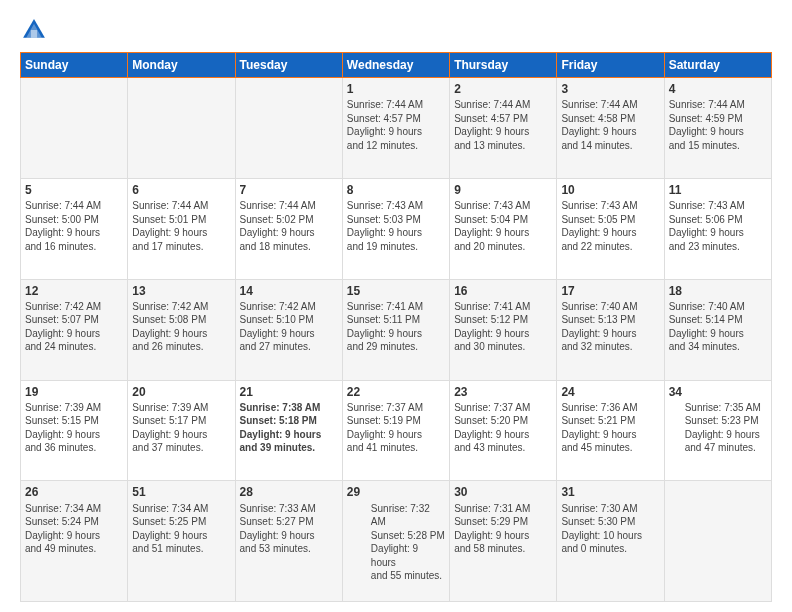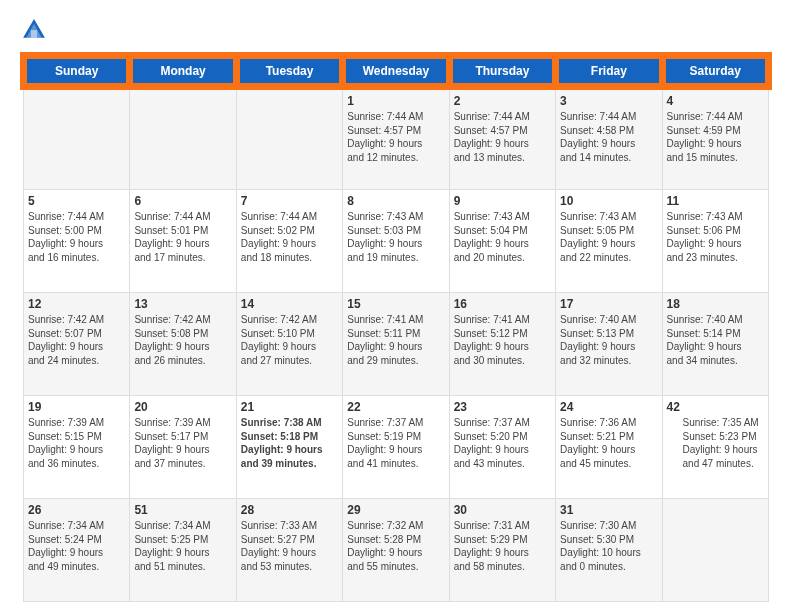--- a/index.html
+++ b/index.html
@@ -60,22 +60,22 @@
       table-layout: fixed;
     }
     .calendar thead tr {
       background-color: #1565c0;
     }
     .calendar thead th {
       color: #fff;
       font-size: 12px;
       font-weight: bold;
       padding: 5px 4px;
-      border: 7px solid #f97316;
-      text-align: center;
+      border: 1px solid #f97316;
+      text-align: left;
     }
     .calendar tbody tr {
       height: 88px;
     }
     .calendar tbody tr:nth-child(odd) {
       background-color: #f5f5f5;
     }
     .calendar tbody tr:nth-child(even) {
       background-color: #fff;
     }
@@ -307,21 +307,21 @@
 and 43 minutes.</div>
           </td>
           <td>
             <span class="day-num">24</span>
             <div class="day-info" style="white-space: pre-line;">Sunrise: 7:36 AM
 Sunset: 5:21 PM
 Daylight: 9 hours
 and 45 minutes.</div>
           </td>
           <td>
-            <span class="day-num">42</span>
+            <span class="day-num">34</span>
             <div class="day-info" style="white-space: pre-line; margin-left: 16px;">Sunrise: 7:35 AM
 Sunset: 5:23 PM
 Daylight: 9 hours
 and 47 minutes.</div>
           </td>
         </tr>
         <tr>
           <td>
             <span class="day-num">26</span>
             <div class="day-info" style="white-space: pre-line;">Sunrise: 7:34 AM
@@ -338,21 +338,21 @@
           </td>
           <td>
             <span class="day-num">28</span>
             <div class="day-info" style="white-space: pre-line;">Sunrise: 7:33 AM
 Sunset: 5:27 PM
 Daylight: 9 hours
 and 53 minutes.</div>
           </td>
           <td>
             <span class="day-num">29</span>
-            <div class="day-info" style="white-space: pre-line;">Sunrise: 7:32 AM
+            <div class="day-info" style="white-space: pre-line; margin-left: 24px;">Sunrise: 7:32 AM
 Sunset: 5:28 PM
 Daylight: 9 hours
 and 55 minutes.</div>
           </td>
           <td>
             <span class="day-num">30</span>
             <div class="day-info" style="white-space: pre-line;">Sunrise: 7:31 AM
 Sunset: 5:29 PM
 Daylight: 9 hours
 and 58 minutes.</div>

